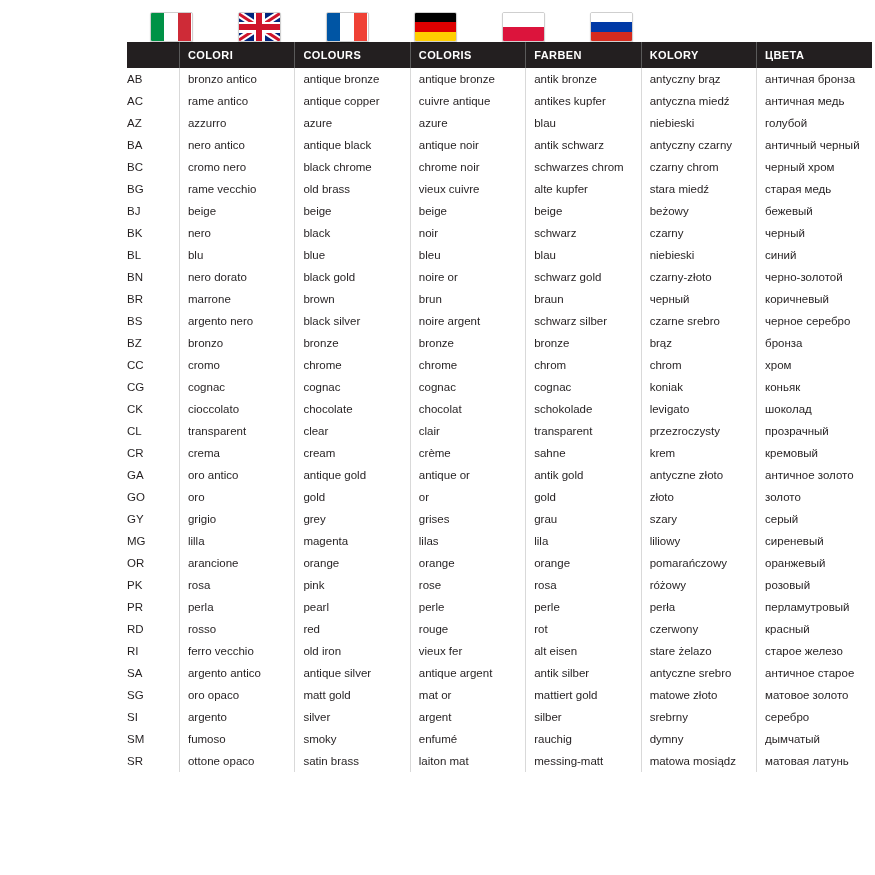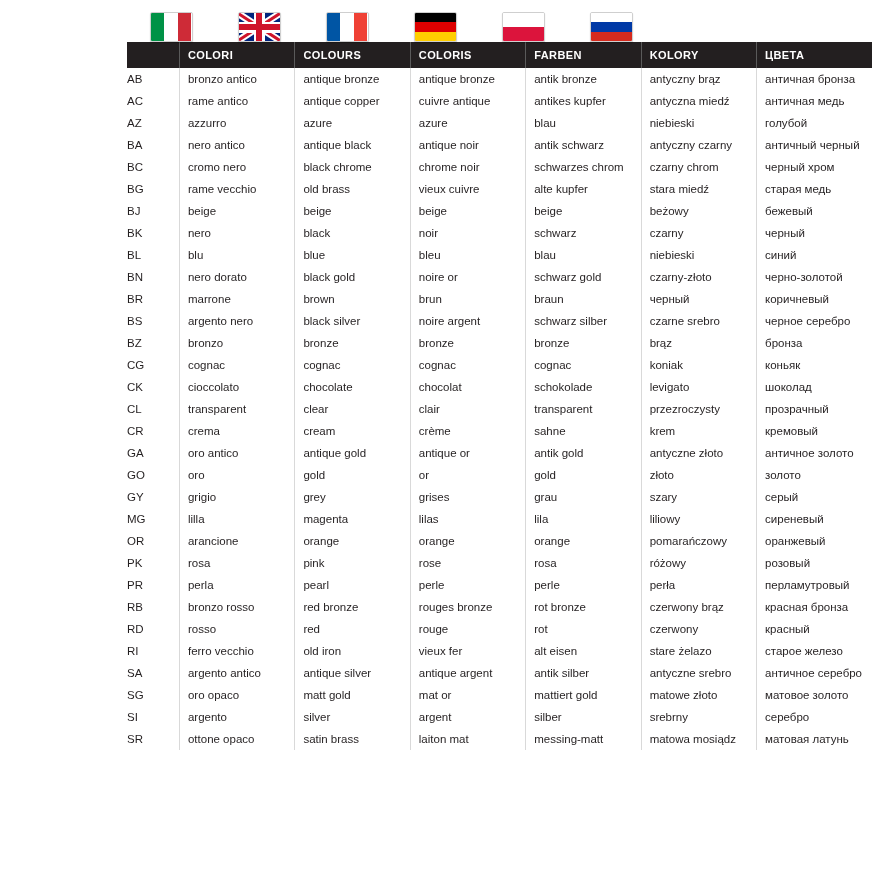--- a/index.html
+++ b/index.html
@@ -315,20 +315,29 @@
         <tr>
           <td class="code">BZ</td>
           <td class="lang">bronzo</td>
           <td class="lang">bronze</td>
           <td class="lang">bronze</td>
           <td class="lang">bronze</td>
           <td class="lang">brąz</td>
           <td class="lang">бронза</td>
         </tr>
         <tr>
+          <td class="code">CC</td>
+          <td class="lang">cromo</td>
+          <td class="lang">chrome</td>
+          <td class="lang">chrome</td>
+          <td class="lang">chrom</td>
+          <td class="lang">chrom</td>
+          <td class="lang">хром</td>
+        </tr>
+        <tr>
           <td class="code">CG</td>
           <td class="lang">cognac</td>
           <td class="lang">cognac</td>
           <td class="lang">cognac</td>
           <td class="lang">cognac</td>
           <td class="lang">koniak</td>
           <td class="lang">коньяк</td>
         </tr>
         <tr>
           <td class="code">CK</td>
@@ -414,29 +423,20 @@
         <tr>
           <td class="code">PR</td>
           <td class="lang">perla</td>
           <td class="lang">pearl</td>
           <td class="lang">perle</td>
           <td class="lang">perle</td>
           <td class="lang">perła</td>
           <td class="lang">перламутровый</td>
         </tr>
         <tr>
-          <td class="code">RB</td>
-          <td class="lang">bronzo rosso</td>
-          <td class="lang">red bronze</td>
-          <td class="lang">rouges bronze</td>
-          <td class="lang">rot bronze</td>
-          <td class="lang">czerwony brąz</td>
-          <td class="lang">красная бронза</td>
-        </tr>
-        <tr>
           <td class="code">RD</td>
           <td class="lang">rosso</td>
           <td class="lang">red</td>
           <td class="lang">rouge</td>
           <td class="lang">rot</td>
           <td class="lang">czerwony</td>
           <td class="lang">красный</td>
         </tr>
         <tr>
           <td class="code">RI</td>
@@ -447,41 +447,50 @@
           <td class="lang">stare żelazo</td>
           <td class="lang">старое железо</td>
         </tr>
         <tr>
           <td class="code">SA</td>
           <td class="lang">argento antico</td>
           <td class="lang">antique silver</td>
           <td class="lang">antique argent</td>
           <td class="lang">antik silber</td>
           <td class="lang">antyczne srebro</td>
-          <td class="lang">античное серебро</td>
+          <td class="lang">античное старое</td>
         </tr>
         <tr>
           <td class="code">SG</td>
           <td class="lang">oro opaco</td>
           <td class="lang">matt gold</td>
           <td class="lang">mat or</td>
           <td class="lang">mattiert gold</td>
           <td class="lang">matowe złoto</td>
           <td class="lang">матовое золото</td>
         </tr>
         <tr>
           <td class="code">SI</td>
           <td class="lang">argento</td>
           <td class="lang">silver</td>
           <td class="lang">argent</td>
           <td class="lang">silber</td>
           <td class="lang">srebrny</td>
           <td class="lang">серебро</td>
         </tr>
         <tr>
+          <td class="code">SM</td>
+          <td class="lang">fumoso</td>
+          <td class="lang">smoky</td>
+          <td class="lang">enfumé</td>
+          <td class="lang">rauchig</td>
+          <td class="lang">dymny</td>
+          <td class="lang">дымчатый</td>
+        </tr>
+        <tr>
           <td class="code">SR</td>
           <td class="lang">ottone opaco</td>
           <td class="lang">satin brass</td>
           <td class="lang">laiton mat</td>
           <td class="lang">messing-matt</td>
           <td class="lang">matowa mosiądz</td>
           <td class="lang">матовая латунь</td>
         </tr>
       </tbody>
   </table>

